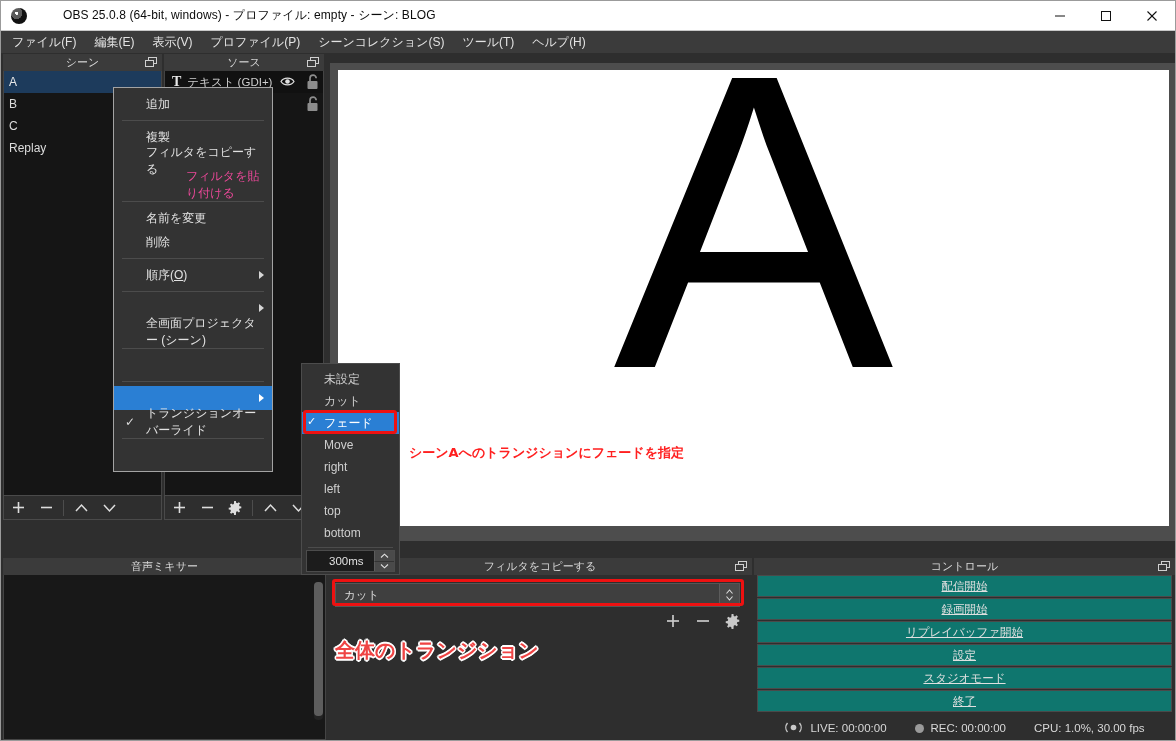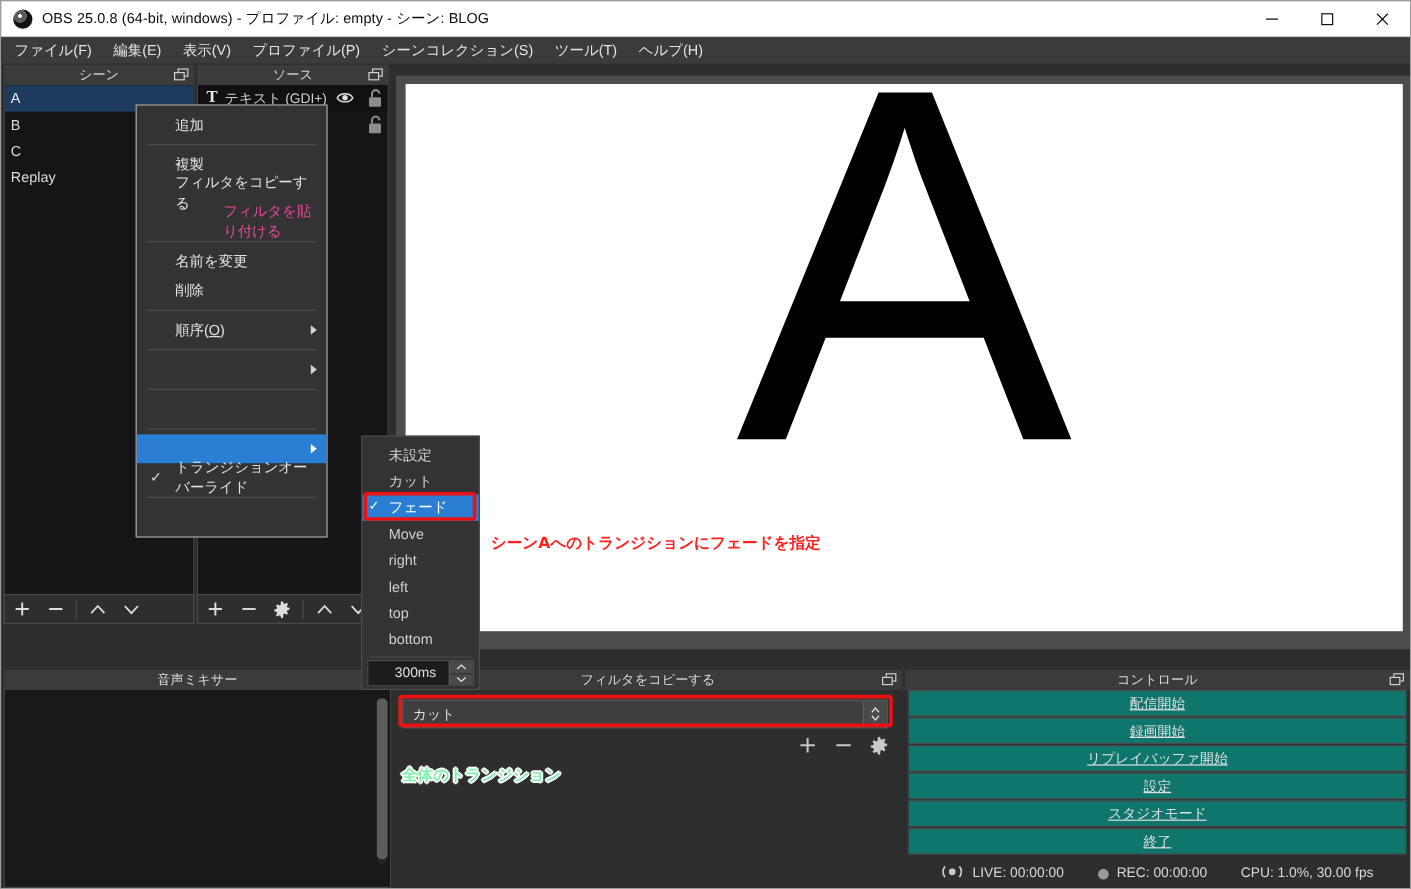--- a/index.html
+++ b/index.html
@@ -25,20 +25,21 @@
   }
   .title-icon {
     width: 16px; height: 16px; margin-left: 10px; margin-right: 8px;
     border-radius: 50%;
     background: radial-gradient(circle at 35% 33%, #ffffff 0 10%, #5a5a5a 11% 38%, #111 39% 100%);
     position: relative; flex: none;
   }
   .title-text {
     font-size: 12px; color: #0b0b0b; letter-spacing: .1px;
     white-space: nowrap;
+    margin-left: 28px;
   }
   .winbtns { position: absolute; right: 0; top: 0; height: 29px; display: flex; }
   .winbtn {
     width: 46px; height: 29px; display: flex; align-items: center; justify-content: center;
     color: #111; font-size: 13px; line-height: 1;
   }
   .winbtn svg { display: block; }
 
   
   .menubar {
@@ -154,21 +155,21 @@
   .trans-combo .arrows {
     position: absolute; right: 0; top: 0; width: 20px; height: 22px;
     background: #4a4a4a; display: flex; align-items: center; justify-content: center;
     flex-direction: column; border-left: 1px solid #5c5c5c;
   }
   .trans-btns {
     position: absolute; right: 12px; top: 38px; display: flex; align-items: center; gap: 14px;
   }
   .trans-annot {
     position: absolute; left: 2px; top: 62px; width: 420px;
-    font-size: 13px; font-weight: 700; color: #86efac;
+    font-size: 20px; font-weight: 700; color: #ef4444;
     text-align: left; padding-left: 5px;
     font-family: "DejaVu Sans", sans-serif;
     text-shadow: 1.6px 0 #fff, -1.6px 0 #fff, 0 1.6px #fff, 0 -1.6px #fff,
                  1.2px 1.2px #fff, -1.2px 1.2px #fff, 1.2px -1.2px #fff, -1.2px -1.2px #fff;
     white-space: nowrap;
   }
 
   
   .ctrl-panel { position: absolute; left: 753px; top: 557px; width: 421px; height: 182px; }
   .ctrl-body { position: absolute; left: 0; top: 17px; width: 421px; height: 165px; background: #2e2e2e; }
@@ -503,20 +504,21 @@
     <div class="ctxsep"></div>
     <div class="ctxitem">
       <span>順序(<span class="u">O</span>)</span>
       <span class="ctx-arrow"></span>
     </div>
     <div class="ctxsep"></div>
     <div class="ctxitem">
       <span></span>
       <span class="ctx-arrow"></span>
     </div>
+    <div class="ctxitem">全画面プロジェクター (シーン)</div>
     <div class="ctxsep"></div>
     <div class="ctxitem"></div>
     <div class="ctxsep"></div>
     <div class="ctxitem hl">
       <span></span>
       <span class="ctx-arrow white"></span>
     </div>
     <div class="ctxitem">
       <span class="ctx-check">✓</span>
       <span>トランジションオーバーライド</span>

